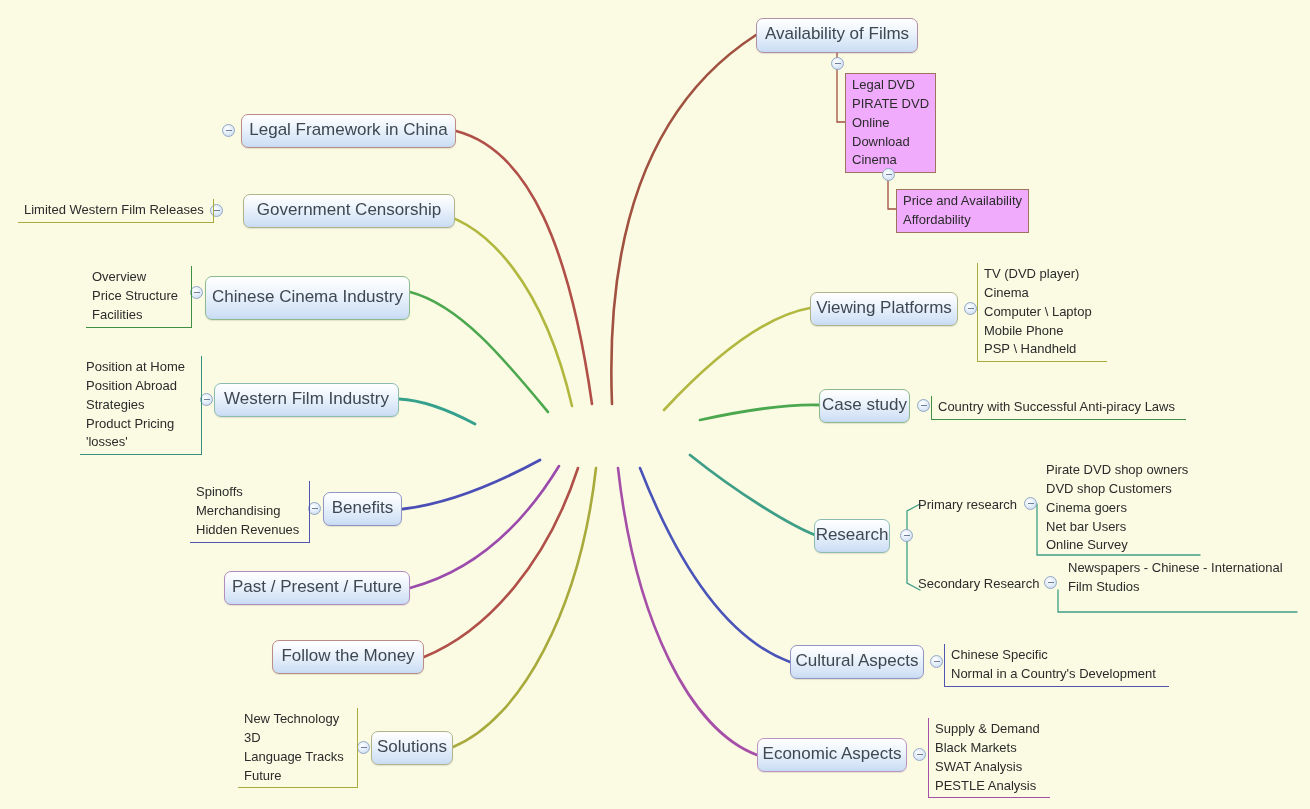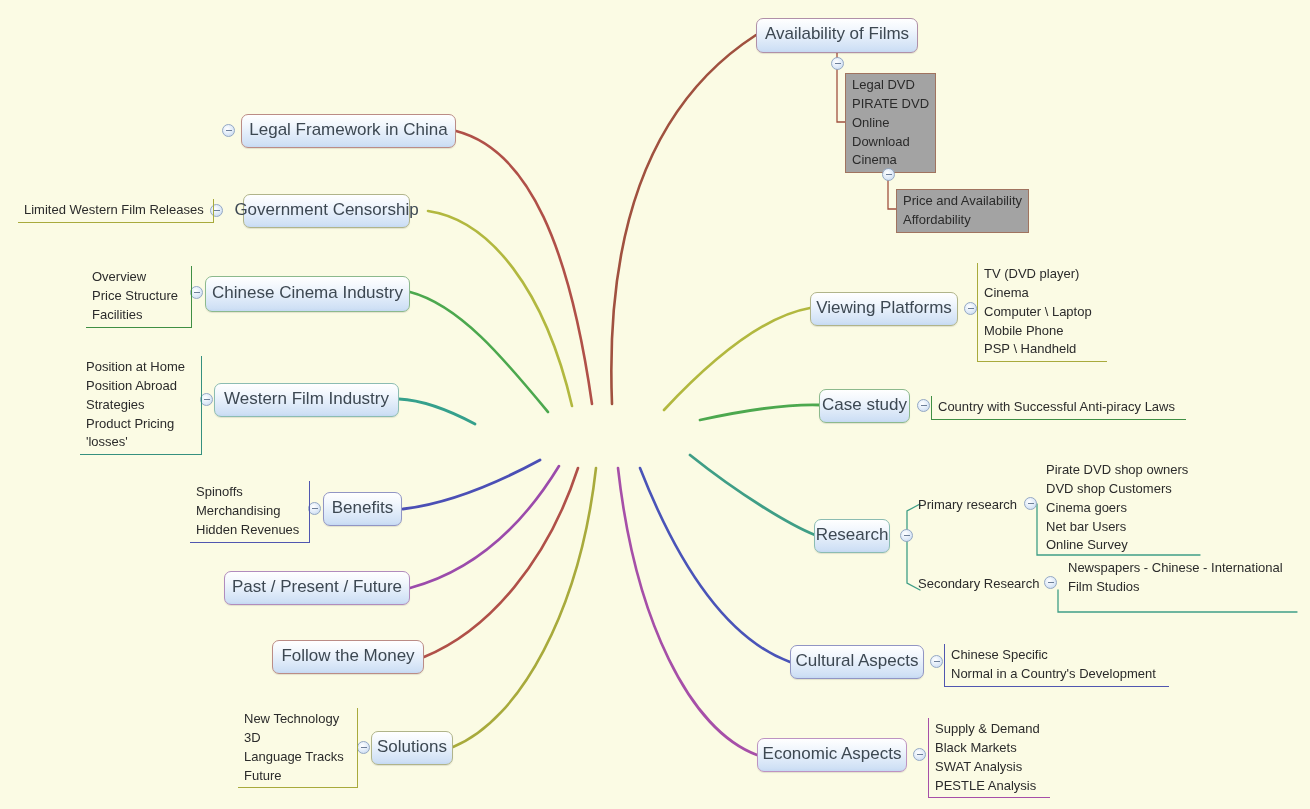--- a/index.html
+++ b/index.html
@@ -74,21 +74,21 @@
   .sublist.right { text-align: left; }
 
   
   .ul-style { border-bottom: 1px solid var(--c, #8a6b5a); }
   .ul-style.with-right { border-right: 1px solid var(--c, #8a6b5a); }
   .ul-style.with-left  { border-left: 1px solid var(--c, #8a6b5a); }
 
   
   .boxed {
     border: 1px solid var(--c, #8a6b5a);
-    background: #a3a3a3;
+    background: #f0abfc;
   }
 
   
   .plainlabel {
     position: absolute;
     font-size: 13px;
     color: #2b2b2b;
     white-space: nowrap;
   }
 
@@ -175,30 +175,30 @@
     <div>Price and Availability</div>
     <div>Affordability</div>
   </div>
 
   <div class="node" style="left:241px; top:114px; width:215px; height:34px; border-color:#bb8c86;">
     <span>Legal Framework in China</span>
   </div>
   <div class="toggle" style="left:222px; top:124px;"></div>
 
 
-  <div class="node" style="left:225px; top:194px; width:167px; height:34px; border-color:#b0b48a;margin-left:18px;">
+  <div class="node" style="left:225px; top:194px; width:212px; height:34px; border-color:#b0b48a;margin-left:18px;">
     <span>Government Censorship</span>
   </div>
   <div class="toggle" style="left:210px; top:204px;"></div>
 
   <div class="sublist left ul-style with-right" style="left:18px; top:199px; width:196px; --c:#a8aa3c;">
     <div>Limited Western Film Releases</div>
   </div>
 
-  <div class="node" style="left:205px; top:276px; width:205px; height:36px; border-color:#8cb98d;">
+  <div class="node" style="left:205px; top:276px; width:205px; height:44px; border-color:#8cb98d;">
     <span>Chinese Cinema Industry</span>
   </div>
   <div class="toggle" style="left:190px; top:286px;"></div>
 
   <div class="sublist left ul-style with-right" style="left:86px; top:266px; width:106px; --c:#3f8f44;">
     <div>Overview</div>
     <div>Price Structure</div>
     <div>Facilities</div>
   </div>
 

